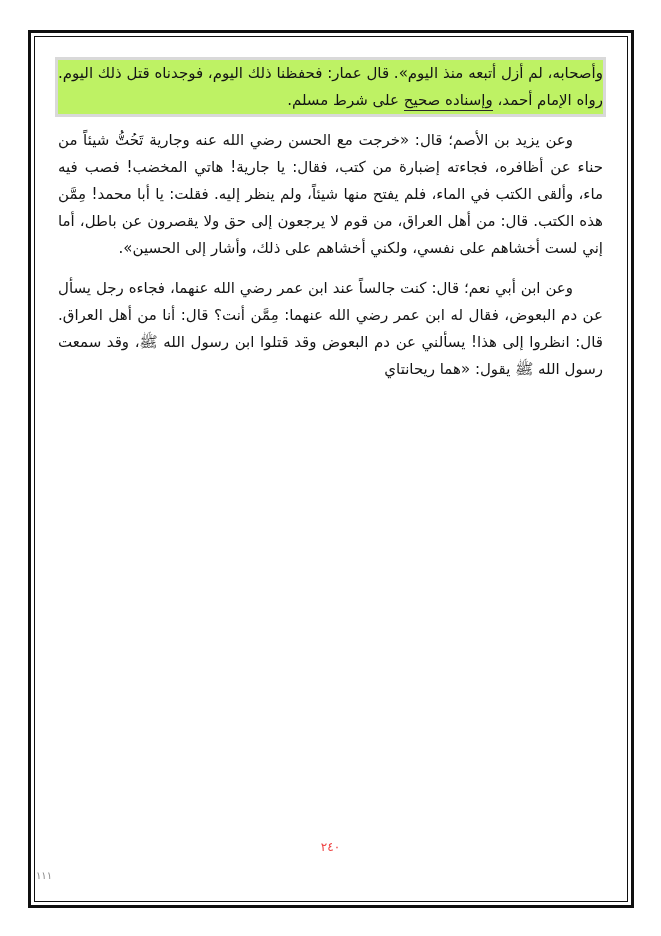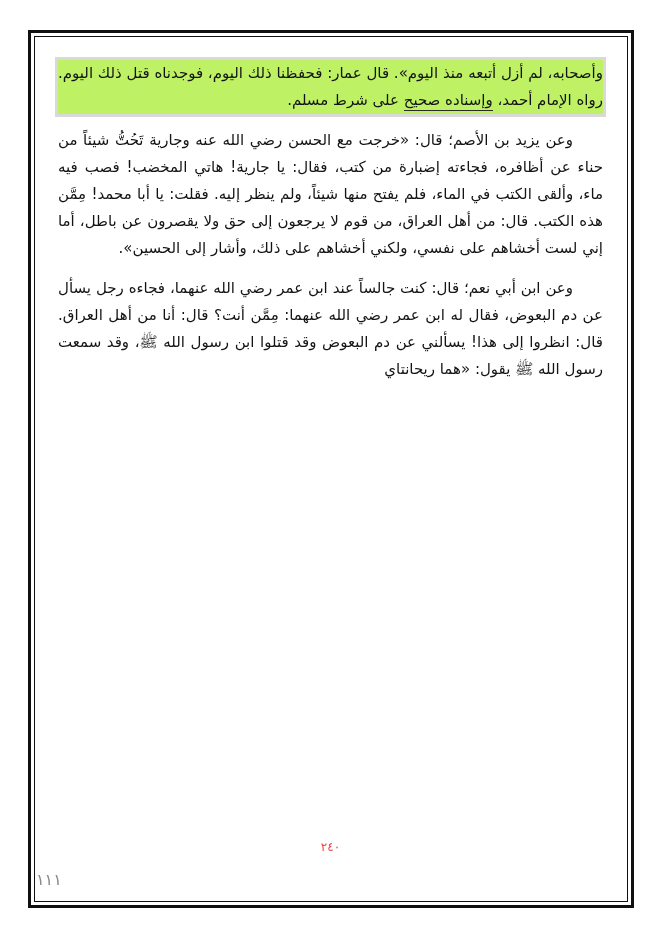--- a/index.html
+++ b/index.html
@@ -66,21 +66,21 @@
     text-align: center;
     font-size: 12px;
     color: #ef4444;
     font-family: "DejaVu Sans", sans-serif;
     margin-top: 40px;
   }
   .margin-number {
     position: absolute;
     left: 36px;
     top: 870px;
-    font-size: 16px;
+    font-size: 10px;
     color: #8a8a8a;
     direction: rtl;
     z-index: 3;
   }
 </style>
 </head>
 <body>
 
 <div class="sheet">
 

